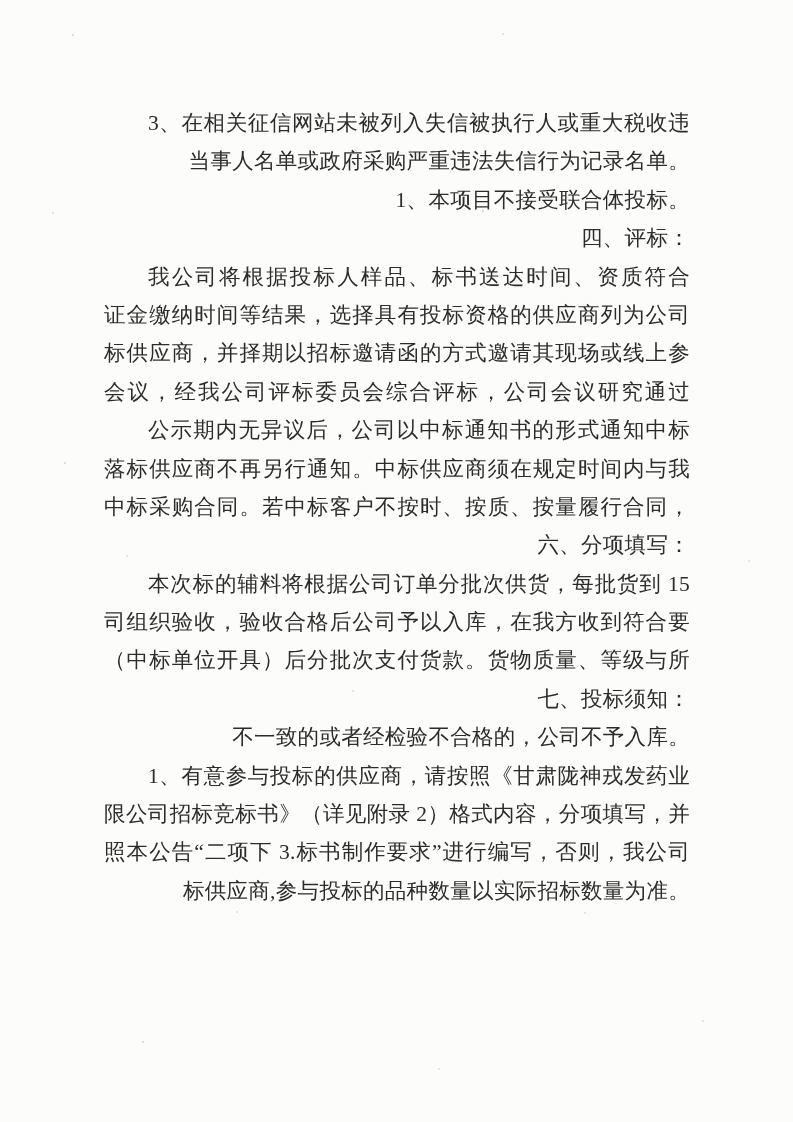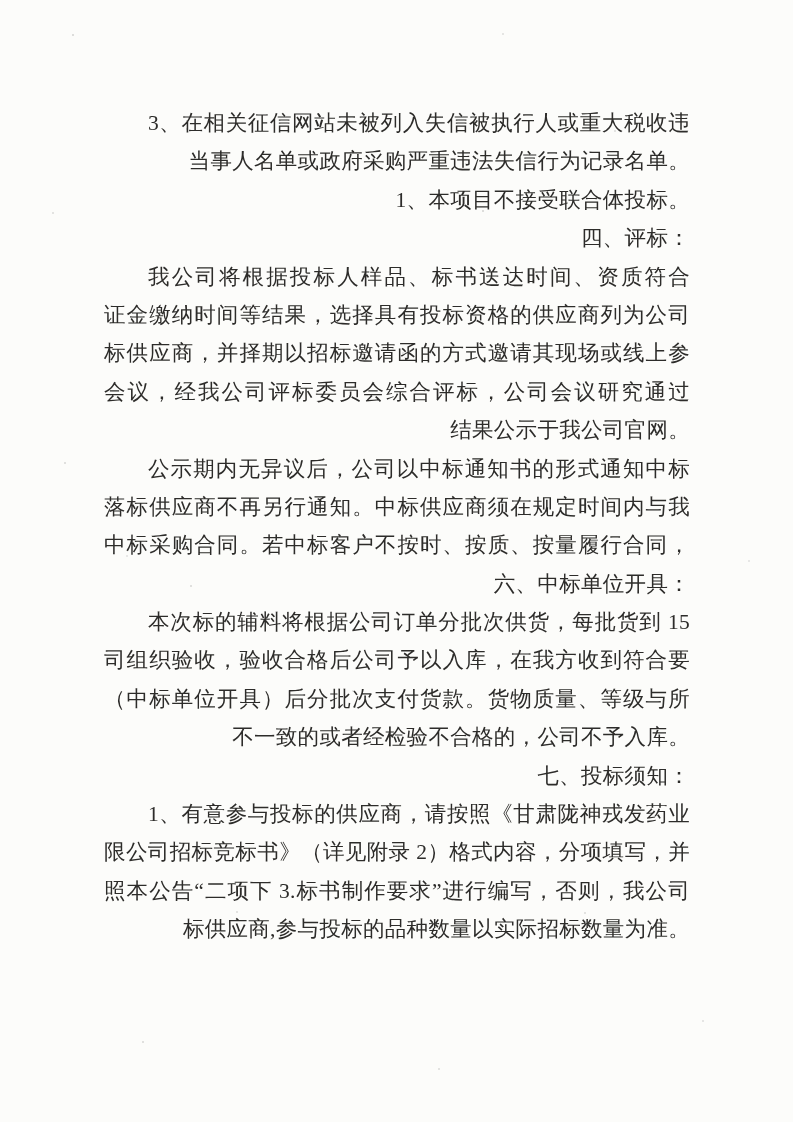--- a/index.html
+++ b/index.html
@@ -74,28 +74,27 @@
   <div class="noise"></div>
   <div class="text-block">
       <div class="line indent fill">3、在相关征信网站未被列入失信被执行人或重大税收违法案件</div>
       <div class="line">当事人名单或政府采购严重违法失信行为记录名单。</div>
       <div class="line indent">1、本项目不接受联合体投标。</div>
       <div class="line indent bold">四、评标：</div>
       <div class="line indent fill">我公司将根据投标人样品、标书送达时间、资质符合性、投标保</div>
       <div class="line fill">证金缴纳时间等结果，选择具有投标资格的供应商列为公司的最终投</div>
       <div class="line fill">标供应商，并择期以招标邀请函的方式邀请其现场或线上参加招评标</div>
       <div class="line fill">会议，经我公司评标委员会综合评标，公司会议研究通过后，将评标</div>
-      <div class="line">结果公示于我公司官网。</div>
       <div class="line indent fill">公示期内无异议后，公司以中标通知书的形式通知中标供应商，</div>
       <div class="line fill">落标供应商不再另行通知。中标供应商须在规定时间内与我公司签订</div>
       <div class="line fill">中标采购合同。若中标客户不按时、按质、按量履行合同，投标保证</div>
-      <div class="line indent bold">六、中标单位开具：</div>
+      <div class="line indent bold">六、分项填写：</div>
       <div class="line indent fill">本次标的辅料将根据公司订单分批次供货，每批货到 15 日内公</div>
       <div class="line fill">司组织验收，验收合格后公司予以入库，在我方收到符合要求的发票</div>
       <div class="line fill">（中标单位开具）后分批次支付货款。货物质量、等级与所提供样品</div>
+      <div class="line indent bold">七、投标须知：</div>
       <div class="line">不一致的或者经检验不合格的，公司不予入库。</div>
-      <div class="line indent bold">七、投标须知：</div>
       <div class="line indent fill">1、有意参与投标的供应商，请按照《甘肃陇神戎发药业股份有</div>
       <div class="line fill">限公司招标竞标书》（详见附录 2）格式内容，分项填写，并严格按</div>
       <div class="line fill">照本公告“二项下 3.标书制作要求”进行编写，否则，我公司拒绝</div>
       <div class="line">标供应商,参与投标的品种数量以实际招标数量为准。</div>
     </div>
 </div>
 
 </body></html>

